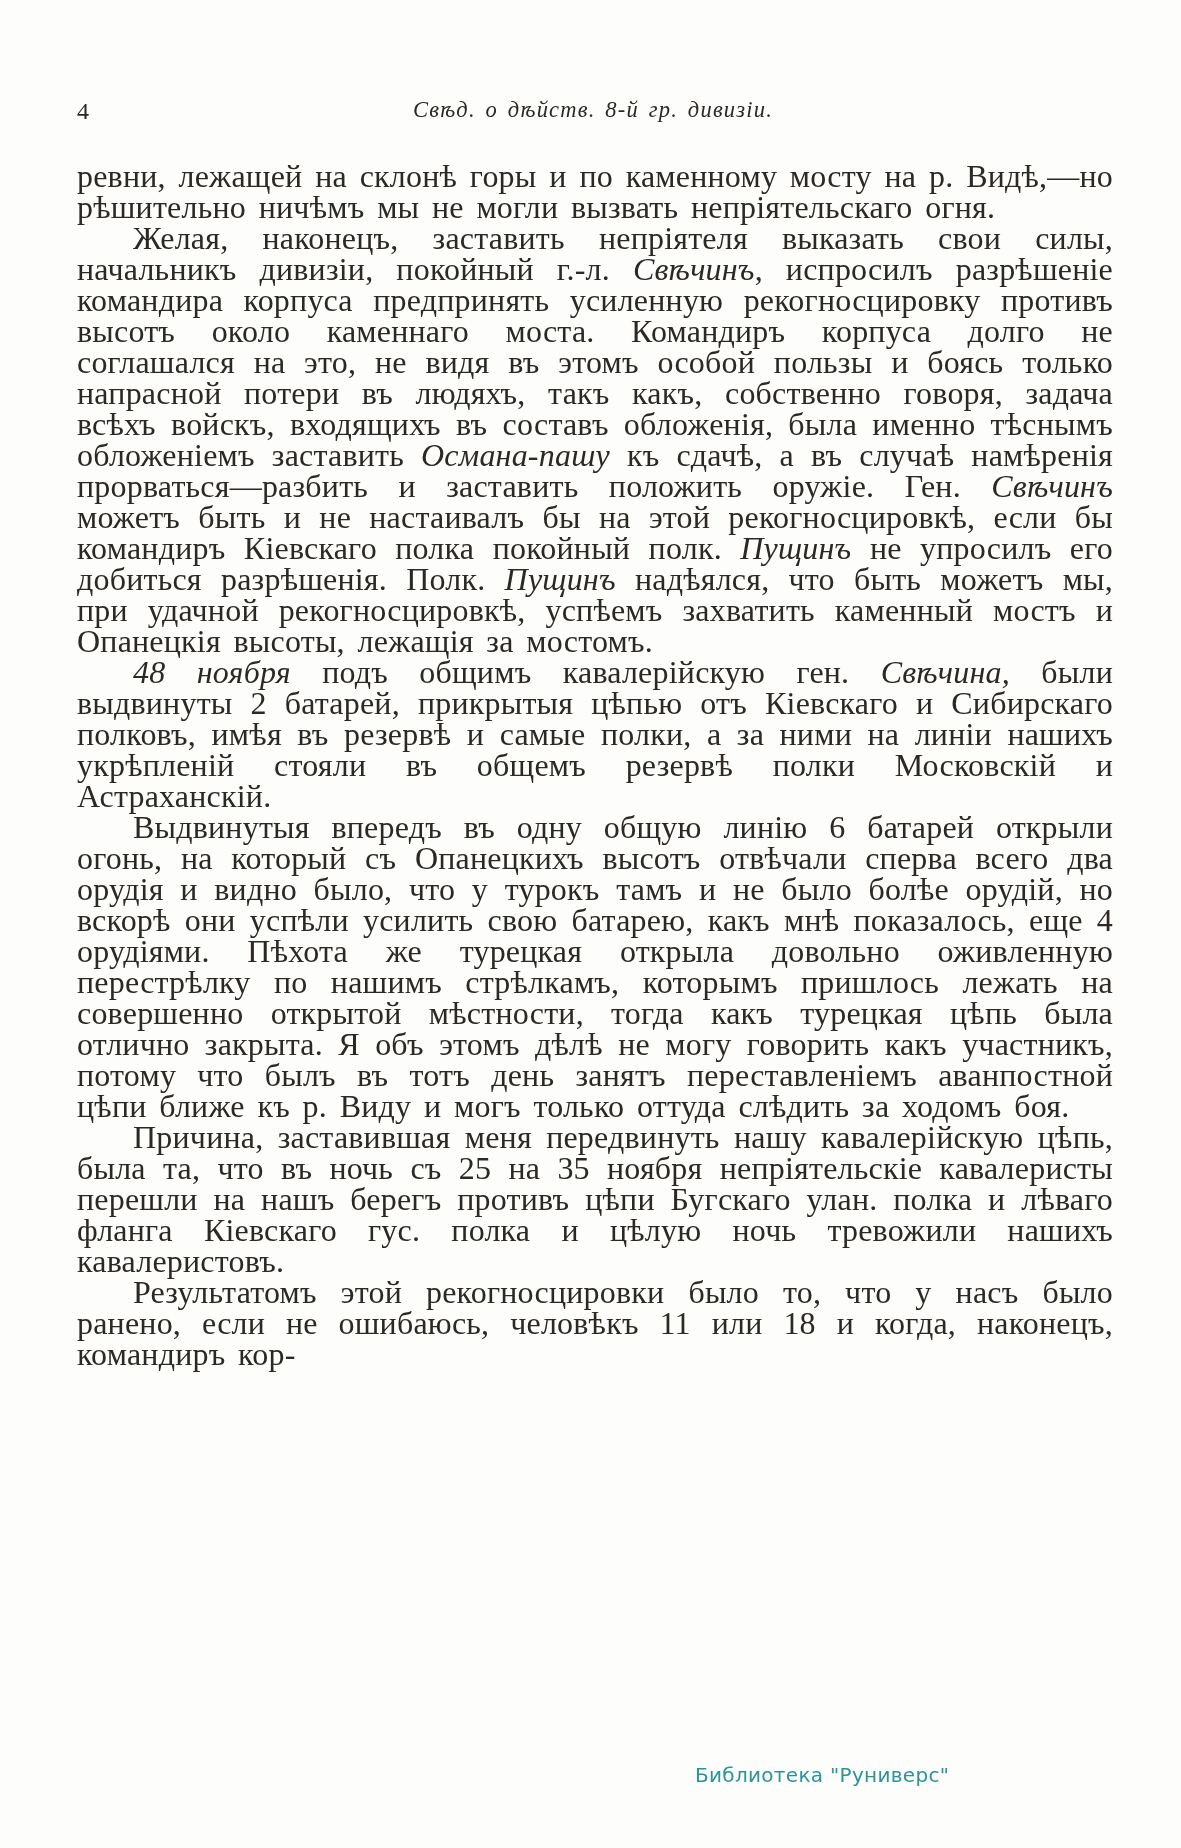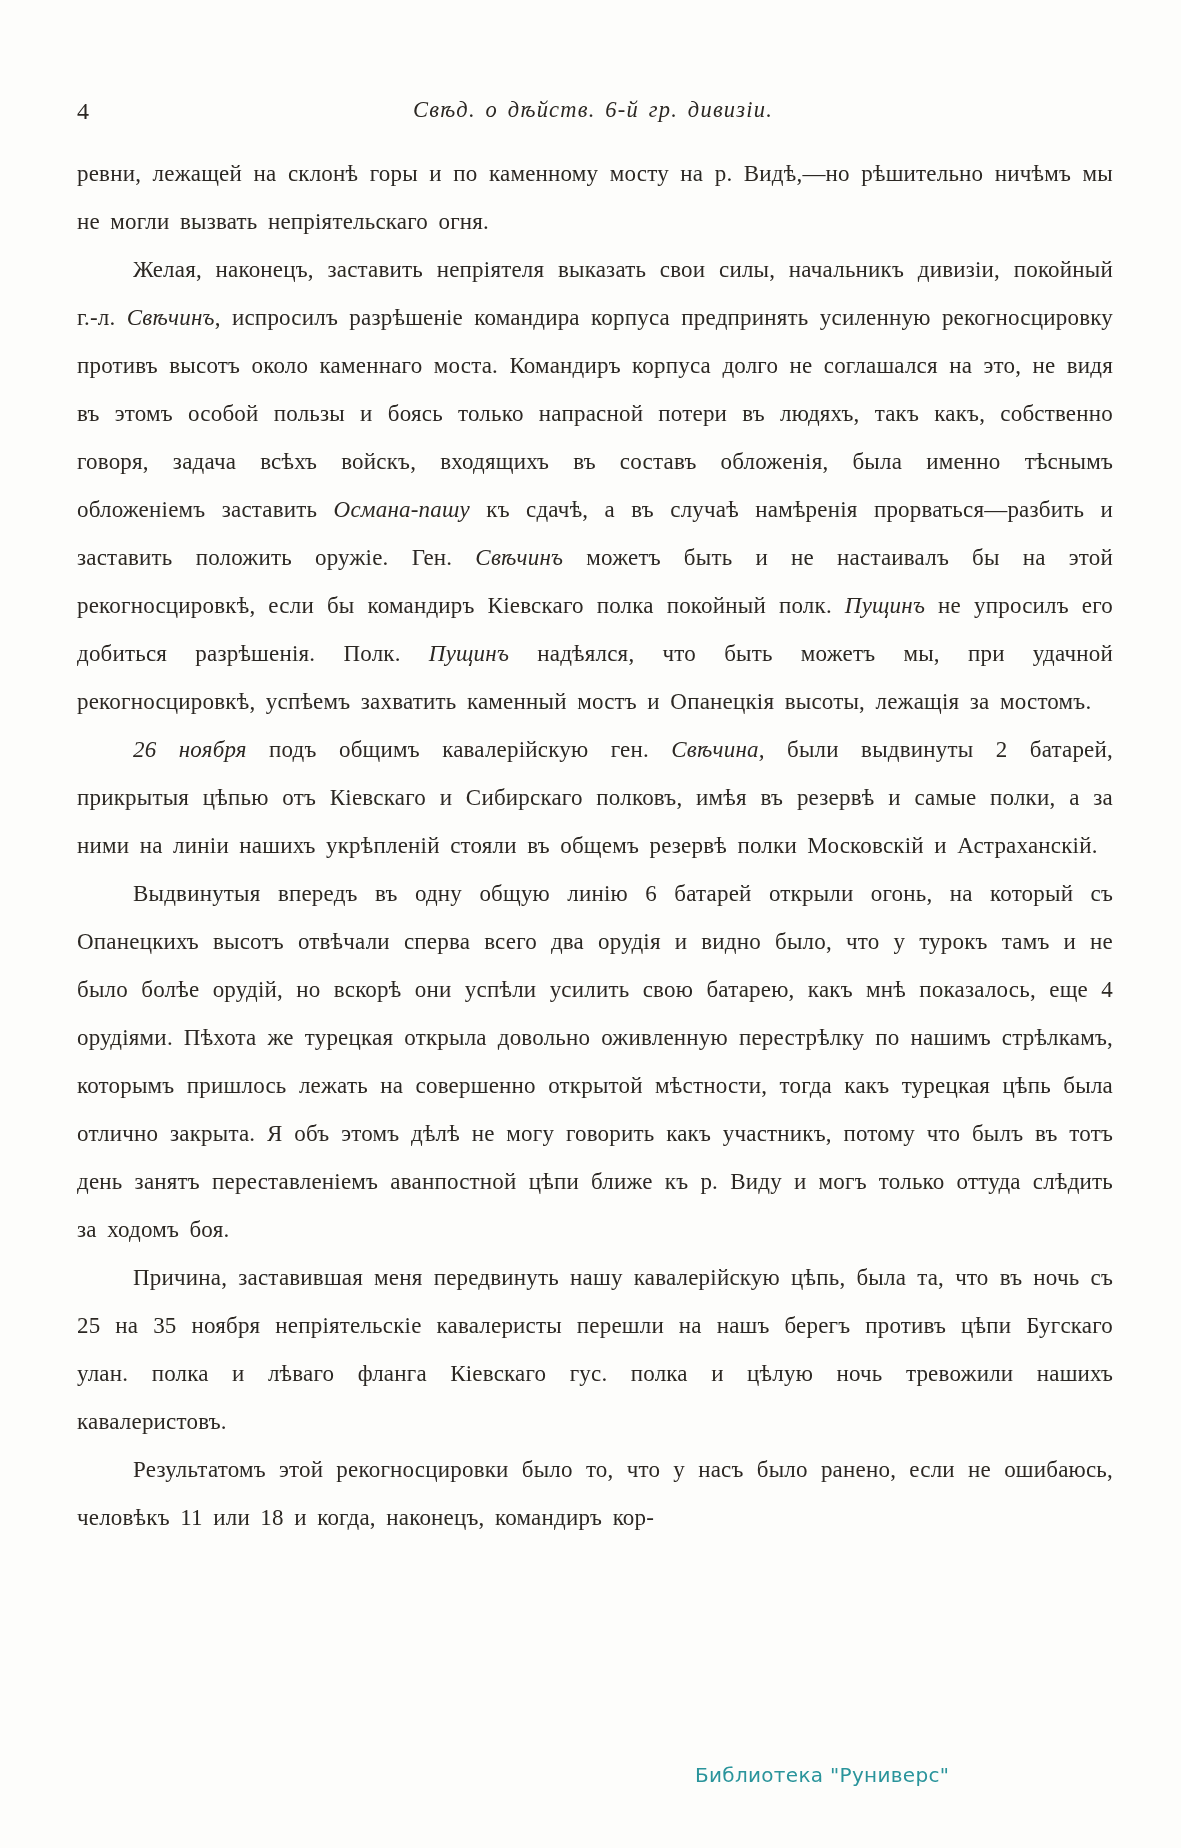--- a/index.html
+++ b/index.html
@@ -29,25 +29,25 @@
   }
   .running-head {
     text-align: center;
     font-style: italic;
     font-size: 22.5px;
     letter-spacing: 1.2px;
     word-spacing: 3px;
   }
   .body-text {
     position: absolute;
-    top: 150px;
+    top: 161px;
     left: 77px;
     width: 1036px;
-    font-size: 23px;
-    line-height: 48px;
+    font-size: 32px;
+    line-height: 31px;
     letter-spacing: 0.2px;
     word-spacing: 4.5px;
     text-align: justify;
   }
   .para { text-indent: 0; }
   .para.indent { text-indent: 56px; }
   .para em { font-style: italic; }
   .watermark {
     position: absolute;
     left: 695px;
@@ -56,26 +56,26 @@
     font-size: 20px;
     letter-spacing: 0.3px;
   }
 </style>
 </head>
 <body>
 
 <div class="page" style="color: rgb(44, 40, 35); background: rgb(253, 253, 251);">
   <div class="header">
     <span class="page-number">4</span>
-    <div class="running-head">Свѣд. о дѣйств. 6-й гр. дивизіи.</div>
+    <div class="running-head">Свѣд. о дѣйств. 8-й гр. дивизіи.</div>
   </div>
 
   <div class="body-text">
       <p class="para"><span>ревни, лежащей на склонѣ горы и по каменному мосту на р. Видѣ,—но рѣшительно ничѣмъ мы не могли вызвать непріятельскаго огня.</span></p>
       <p class="para indent"><span>Желая, наконецъ, заставить непріятеля выказать свои силы, начальникъ дивизіи, покойный г.-л. </span><em>Свѣчинъ</em><span>, испросилъ разрѣшеніе командира корпуса предпринять усиленную рекогносцировку противъ высотъ около каменнаго моста. Командиръ корпуса долго не соглашался на это, не видя въ этомъ особой пользы и боясь только напрасной потери въ людяхъ, такъ какъ, собственно говоря, задача всѣхъ войскъ, входящихъ въ составъ обложенія, была именно тѣснымъ обложеніемъ заставить </span><em>Османа-пашу</em><span> къ сдачѣ, а въ случаѣ намѣренія прорваться—разбить и заставить положить оружіе. Ген. </span><em>Свѣчинъ</em><span> можетъ быть и не настаивалъ бы на этой рекогносцировкѣ, если бы командиръ Кіевскаго полка покойный полк. </span><em>Пущинъ</em><span> не упросилъ его добиться разрѣшенія. Полк. </span><em>Пущинъ</em><span> надѣялся, что быть можетъ мы, при удачной рекогносцировкѣ, успѣемъ захватить каменный мостъ и Опанецкія высоты, лежащія за мостомъ.</span></p>
-      <p class="para indent"><em>26 ноября</em><span> подъ общимъ кавалерійскую ген. </span><em>Свѣчина,</em><span> были выдвинуты 2 батарей, прикрытыя цѣпью отъ Кіевскаго и Сибирскаго полковъ, имѣя въ резервѣ и самые полки, а за ними на линіи нашихъ укрѣпленій стояли въ общемъ резервѣ полки Московскій и Астраханскій.</span></p>
+      <p class="para indent"><em>48 ноября</em><span> подъ общимъ кавалерійскую ген. </span><em>Свѣчина,</em><span> были выдвинуты 2 батарей, прикрытыя цѣпью отъ Кіевскаго и Сибирскаго полковъ, имѣя въ резервѣ и самые полки, а за ними на линіи нашихъ укрѣпленій стояли въ общемъ резервѣ полки Московскій и Астраханскій.</span></p>
       <p class="para indent"><span>Выдвинутыя впередъ въ одну общую линію 6 батарей открыли огонь, на который съ Опанецкихъ высотъ отвѣчали сперва всего два орудія и видно было, что у турокъ тамъ и не было болѣе орудій, но вскорѣ они успѣли усилить свою батарею, какъ мнѣ показалось, еще 4 орудіями. Пѣхота же турецкая открыла довольно оживленную перестрѣлку по нашимъ стрѣлкамъ, которымъ пришлось лежать на совершенно открытой мѣстности, тогда какъ турецкая цѣпь была отлично закрыта. Я объ этомъ дѣлѣ не могу говорить какъ участникъ, потому что былъ въ тотъ день занятъ переставленіемъ аванпостной цѣпи ближе къ р. Виду и могъ только оттуда слѣдить за ходомъ боя.</span></p>
       <p class="para indent"><span>Причина, заставившая меня передвинуть нашу кавалерійскую цѣпь, была та, что въ ночь съ 25 на 35 ноября непріятельскіе кавалеристы перешли на нашъ берегъ противъ цѣпи Бугскаго улан. полка и лѣваго фланга Кіевскаго гус. полка и цѣлую ночь тревожили нашихъ кавалеристовъ.</span></p>
       <p class="para indent"><span>Результатомъ этой рекогносцировки было то, что у насъ было ранено, если не ошибаюсь, человѣкъ 11 или 18 и когда, наконецъ, командиръ кор-</span></p>
     </div>
 
   <div class="watermark" style="color: rgb(42, 148, 155);">Библиотека "Руниверс"</div>
 </div>
 
 </body></html>

